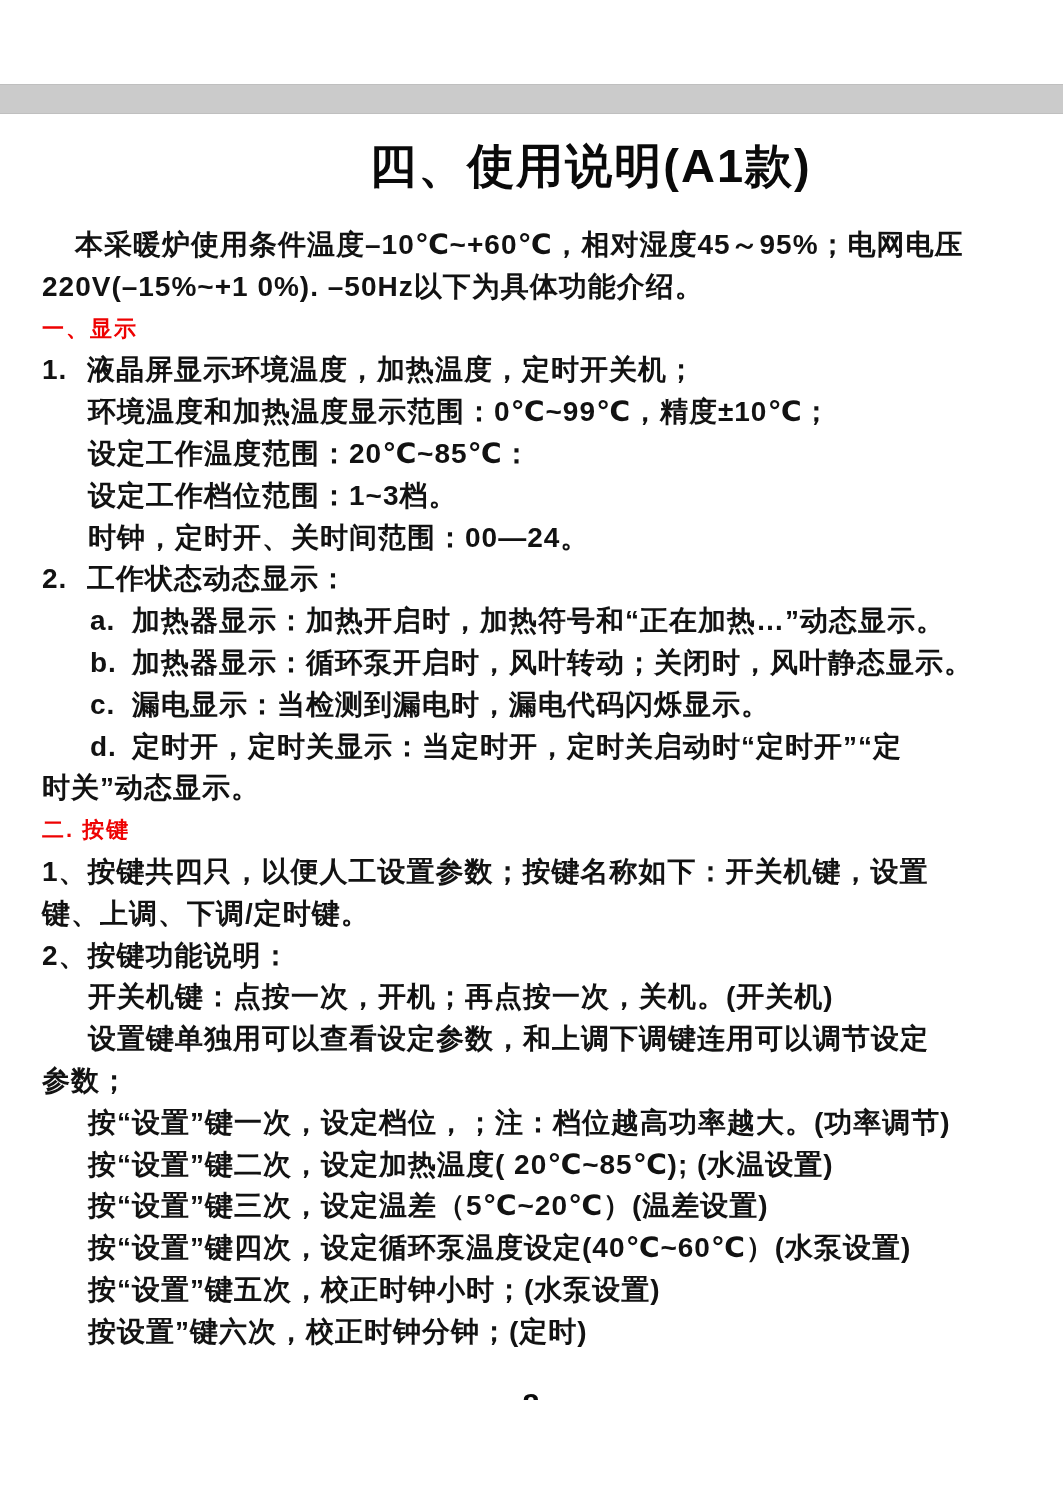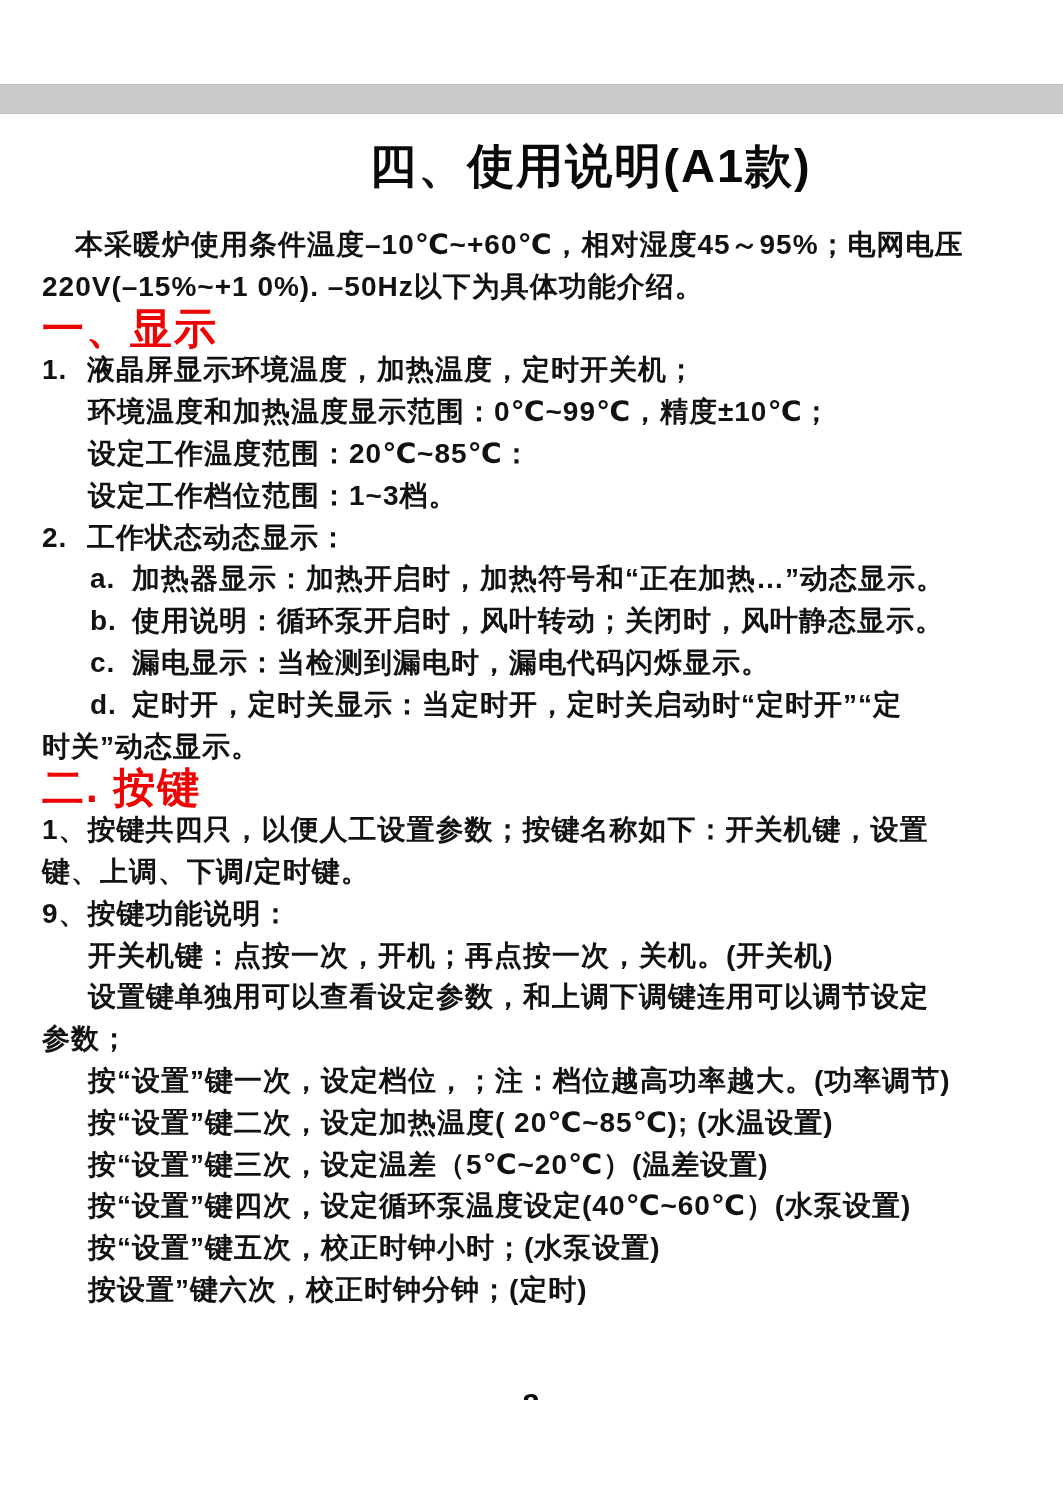--- a/index.html
+++ b/index.html
@@ -39,21 +39,21 @@
     letter-spacing:1px;
     white-space:nowrap;
   }
   .ind-first{text-indent:33px;}
   .sub{padding-left:46px;}
   .abcd{padding-left:48px;}
   .abcd .item-label{display:inline-block;width:42px;}
   .num-label{display:inline-block;width:45px;}
   .red-heading{
     margin:0;
-    font-size:42px;
+    font-size:22px;
     line-height:41.8px;
     letter-spacing:2px;
     color:#ee0202;
     white-space:nowrap;
   }
   .page-number{
     position:absolute;top:1388px;left:0;width:1063px;
     text-align:center;
     font-size:31px;line-height:36px;
     letter-spacing:1px;
@@ -74,35 +74,36 @@
     <p class="line ind-first">本采暖炉使用条件温度–10℃~+60℃，相对湿度45～95%；电网电压</p>
     <p class="line">220V(–15%~+1 0%).  –50Hz以下为具体功能介绍。</p>
 
     <h2 class="red-heading">一、显示</h2>
 
     <p class="line"><span class="num-label">1.</span><span>液晶屏显示环境温度，加热温度，定时开关机；</span></p>
 
     <p class="line sub">环境温度和加热温度显示范围：0℃~99℃，精度±10℃；</p>
     <p class="line sub">设定工作温度范围：20℃~85℃：</p>
     <p class="line sub">设定工作档位范围：1~3档。</p>
+    <p class="line sub">时钟，定时开、关时间范围：00—24。</p>
 
     <p class="line"><span class="num-label">2.</span><span>工作状态动态显示：</span></p>
 
     <p class="line abcd"><span class="item-label">a.</span><span>加热器显示：加热开启时，加热符号和“正在加热…”动态显示。</span></p>
-    <p class="line abcd"><span class="item-label">b.</span><span>使用说明：循环泵开启时，风叶转动；关闭时，风叶静态显示。</span></p>
+    <p class="line abcd"><span class="item-label">b.</span><span>加热器显示：循环泵开启时，风叶转动；关闭时，风叶静态显示。</span></p>
     <p class="line abcd"><span class="item-label">c.</span><span>漏电显示：当检测到漏电时，漏电代码闪烁显示。</span></p>
     <p class="line abcd"><span class="item-label">d.</span><span>定时开，定时关显示：当定时开，定时关启动时“定时开”“定</span></p>
 
     <p class="line">时关”动态显示。</p>
 
     <h2 class="red-heading">二. 按键</h2>
 
     <p class="line">1、按键共四只，以便人工设置参数；按键名称如下：开关机键，设置</p>
     <p class="line">键、上调、下调/定时键。</p>
-    <p class="line">9、按键功能说明：</p>
+    <p class="line">2、按键功能说明：</p>
 
     <p class="line sub">开关机键：点按一次，开机；再点按一次，关机。(开关机)</p>
     <p class="line sub">设置键单独用可以查看设定参数，和上调下调键连用可以调节设定</p>
     <p class="line">参数；</p>
 
     <p class="line sub">按“设置”键一次，设定档位，；注：档位越高功率越大。(功率调节)</p>
     <p class="line sub">按“设置”键二次，设定加热温度( 20℃~85℃); (水温设置)</p>
     <p class="line sub">按“设置”键三次，设定温差（5℃~20℃）(温差设置)</p>
     <p class="line sub">按“设置”键四次，设定循环泵温度设定(40℃~60℃）(水泵设置)</p>
     <p class="line sub">按“设置”键五次，校正时钟小时；(水泵设置)</p>

